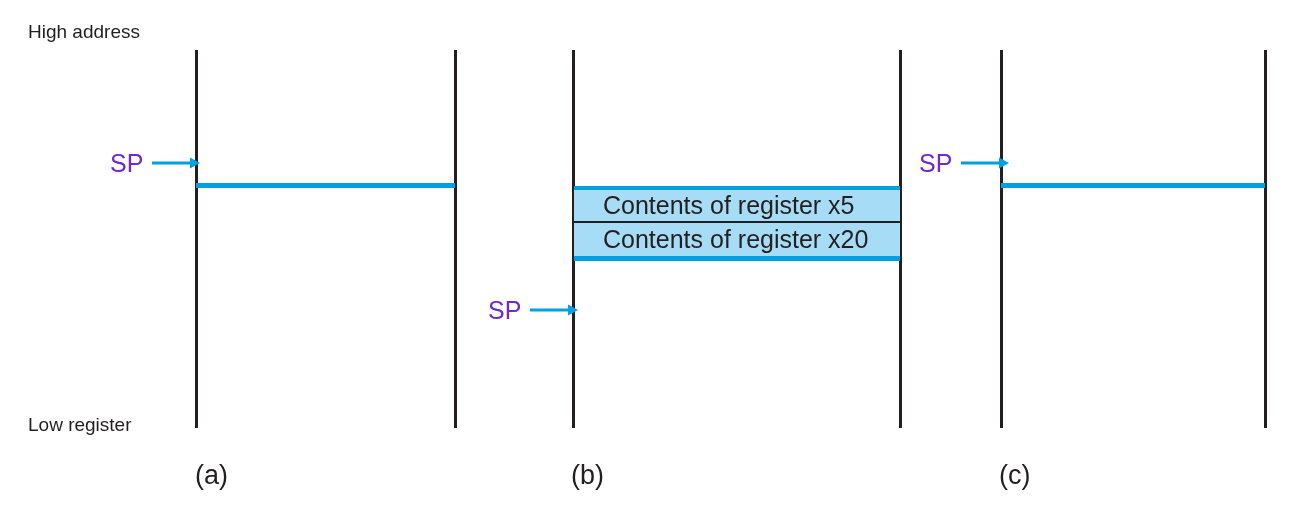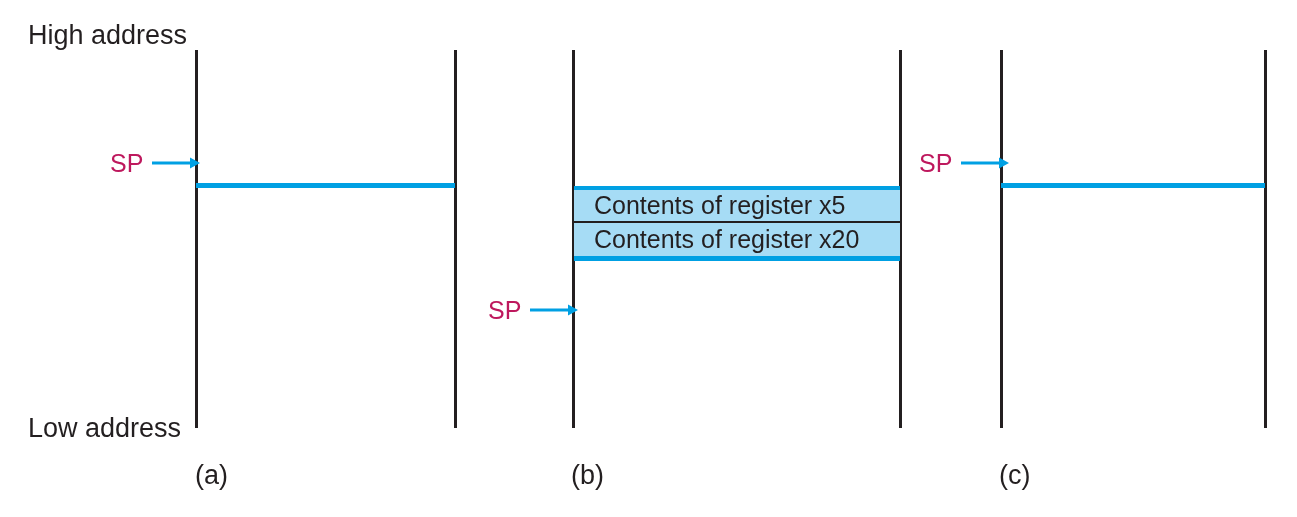--- a/index.html
+++ b/index.html
@@ -11,21 +11,21 @@
     position: relative;
     width: 1297px;
     height: 517px;
     background: #ffffff;
     font-family: "Liberation Sans", sans-serif;
     overflow: hidden;
   }
   
   .addr-label {
     position: absolute;
-    font-size: 27px;
+    font-size: 19px;
     color: #231f20;
     white-space: nowrap;
     line-height: 1;
   }
   #high-address { left: 28px; top: 22px; }
   #low-address  { left: 28px; top: 415px; }
 
   .panel-caption {
     position: absolute;
     font-size: 27px;
@@ -46,21 +46,21 @@
 
   
   .sp-group {
     position: absolute;
     display: flex;
     align-items: center;
     height: 26px;
   }
   .sp-text {
     font-size: 25px;
-    color: #be185d;
+    color: #6d28d9;
     line-height: 1;
     white-space: nowrap;
   }
   .sp-arrow {
     display: block;
     margin-left: 9px;
   }
 
   
   .blue-line {
@@ -75,37 +75,37 @@
     box-sizing: border-box;
     background: #a6dcf5;
     border-top: 4px solid #00a0e3;
     border-bottom: 5px solid #00a0e3;
   }
   .stack-cell {
     box-sizing: border-box;
     height: 33px;
     display: flex;
     align-items: center;
-    padding-left: 20px;
+    padding-left: 29px;
     font-size: 25px;
     color: #231f20;
     white-space: nowrap;
     line-height: 1;
     border-bottom: 2px solid #231f20;
   }
   .stack-cell:last-child { border-bottom: none; border-radius: 12px; }
 </style>
 </head>
 <body>
 
 <div id="figure">
 
   <div class="addr-label" id="high-address">High address</div>
 
-  <div class="addr-label" id="low-address">Low address</div>
+  <div class="addr-label" id="low-address">Low register</div>
 
   <div class="vrule" style="left:195px; top:50px; height:378px;"></div>
   <div class="vrule" style="left:454px; top:50px; height:378px;"></div>
 
   <div class="blue-line" style="left:196px; top:183px; width:259px;"></div>
 
   <div class="sp-group" style="left:110px; top:150px;">
     <span class="sp-text">SP</span>
     <svg class="sp-arrow" width="48" height="14" viewBox="0 0 48 14">
       <line x1="0" y1="7" x2="40" y2="7" stroke="#00a0e3" stroke-width="3"></line>

